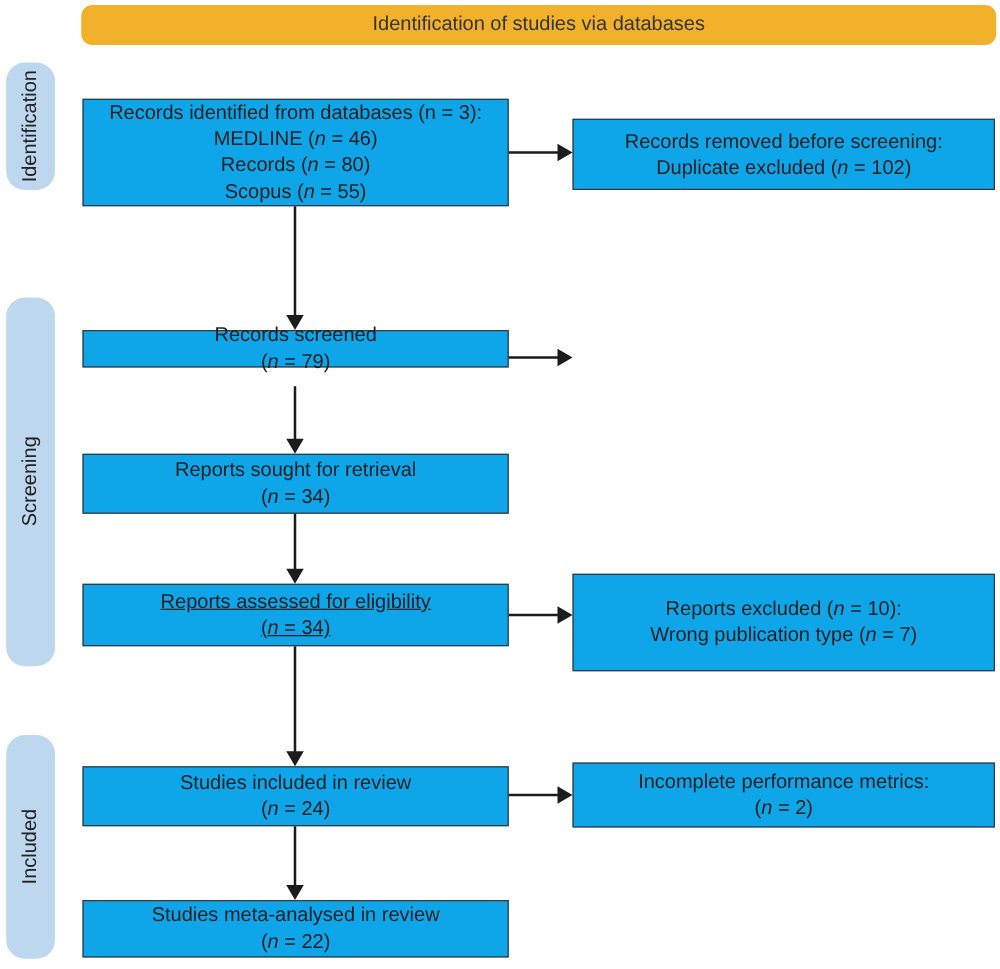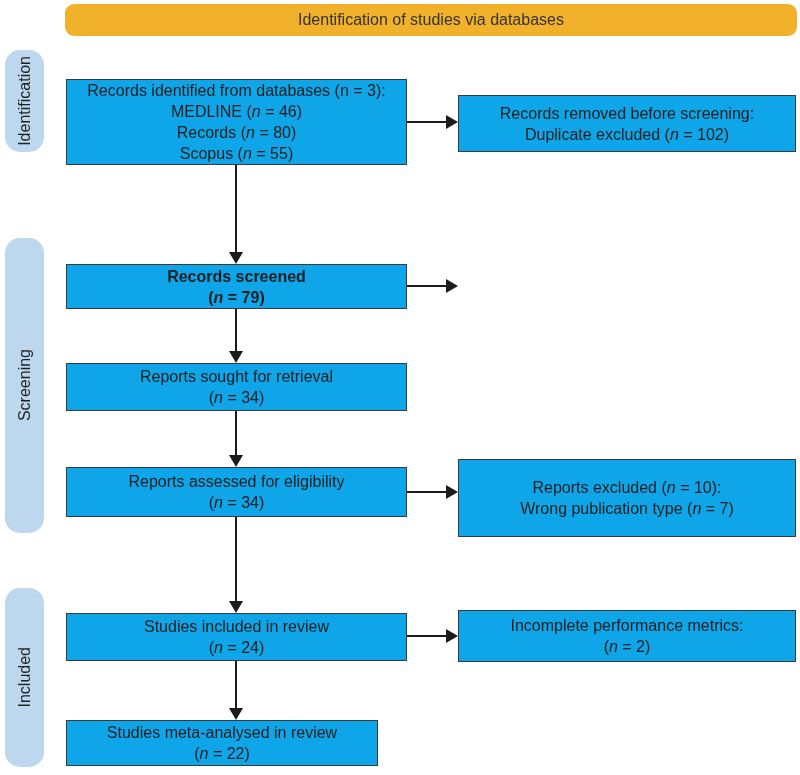--- a/index.html
+++ b/index.html
@@ -60,28 +60,28 @@
     display: flex;
     flex-direction: column;
     align-items: center;
     justify-content: center;
     text-align: center;
     line-height: 21px;
     box-sizing: border-box;
   }
   .b-identified   { left: 66px;  top: 79px;  width: 341px; height: 86px; }
   .b-removed      { left: 458px; top: 95px;  width: 338px; height: 57px; text-align: center; }
-  .b-screened     { left: 66px;  top: 264px; width: 341px; height: 45px; font-weight: bold; }
+  .b-screened     { left: 66px;  top: 264px; width: 341px; height: 30px; }
   .b-rec-excluded { left: 458px; top: 264px; width: 338px; height: 45px; }
   .b-sought       { left: 66px;  top: 363px; width: 341px; height: 48px; }
-  .b-assessed     { left: 66px;  top: 467px; width: 341px; height: 50px; }
+  .b-assessed     { left: 66px;  top: 467px; width: 341px; height: 50px; text-decoration: underline; }
   .b-rep-excluded { left: 458px; top: 459px; width: 338px; height: 78px; }
   .b-included     { left: 66px;  top: 613px; width: 341px; height: 48px; }
   .b-incomplete   { left: 458px; top: 610px; width: 338px; height: 52px; }
-  .b-meta         { left: 66px;  top: 720px; width: 312px; height: 46px; }
+  .b-meta         { left: 66px;  top: 720px; width: 341px; height: 46px; }
 
   
   .arrow-v { position: absolute; width: 14px; }
   .arrow-v .shaft {
     position: absolute; left: 6px; top: 0;
     width: 2px; height: calc(100% - 11px);
     background: var(--arrow, #1c1c1c);
   }
   .arrow-v .head {
     position: absolute; left: 0; bottom: 0;

